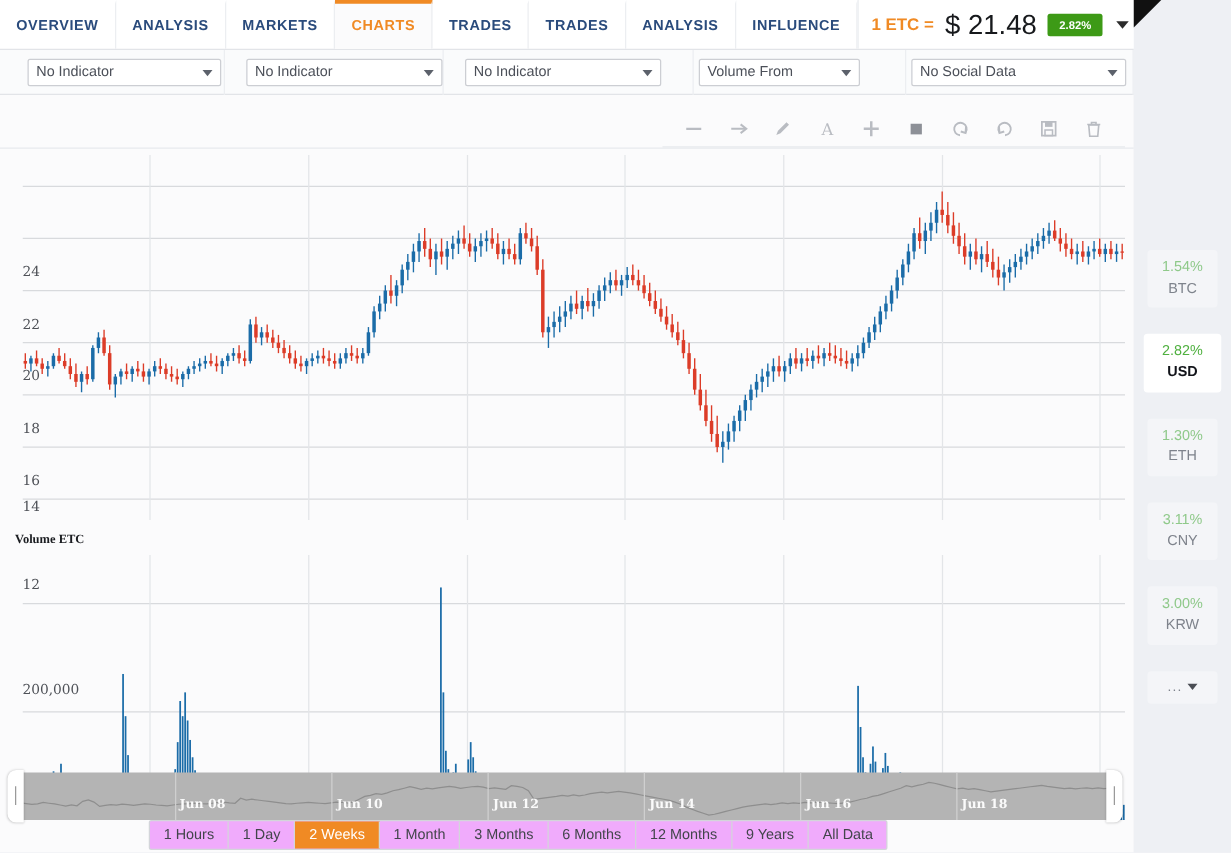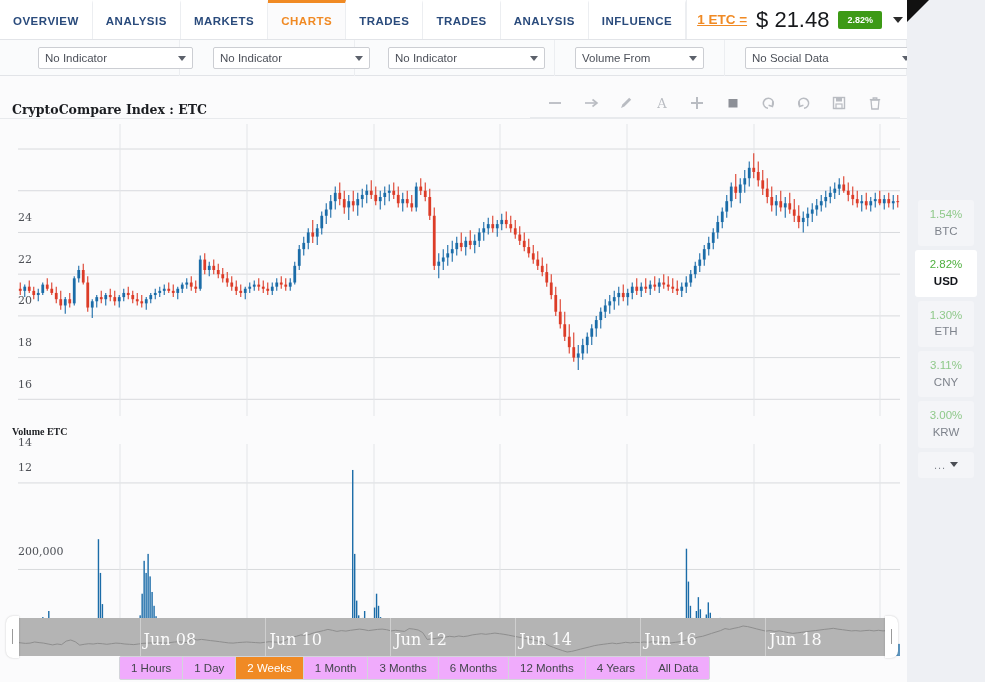--- a/index.html
+++ b/index.html
@@ -29,21 +29,21 @@
     border-top: 3px solid transparent;
     cursor: pointer; white-space: nowrap;
   }
   .navtab.active { color: #f08a24; border-top-color: #f08a24; background: #fbfbfc; }
   .navspacer { flex: 1; border-right: 1px solid #eceef1; }
 
   .pricebox {
     display: flex; align-items: center; gap: 9px;
     padding: 0 12px 0 10px;
   }
-  .pb-label { color: #f08a24; font-size: 13.5px; font-weight: bold; white-space: nowrap; text-decoration: underline; }
+  .pb-label { color: #f08a24; font-size: 13.5px; font-weight: bold; white-space: nowrap; }
   .pb-value { color: #17191c; font-size: 22px; font-weight: 400; white-space: nowrap; }
   .pb-badge {
     background: #3d9a16; color: #fff;
     font-size: 9px; font-weight: bold;
     padding: 4px 9px; border-radius: 2px;
   }
   .pb-caret {
     width: 0; height: 0; margin-left: 2px;
     border-left: 5px solid transparent; border-right: 5px solid transparent;
     border-top: 6px solid #2b2b2b; cursor: pointer;
@@ -63,21 +63,21 @@
   }
   .indbar .cell {
     position: absolute; top: 0; height: 36px;
     border-right: 1px solid #eceef1;
   }
   .ddl {
     position: absolute;
     height: 22px; background: #fff;
     border: 1px solid #ccced3; border-radius: 2px;
     display: flex; align-items: center;
-    padding: 0 6px; cursor: pointer; margin-left: 16px;
+    padding: 0 6px; cursor: pointer;
   }
   .ddl span { font-size: 11.5px; color: #4c5059; white-space: nowrap; }
   .ddl .ar {
     position: absolute; right: 6px;
     width: 0; height: 0;
     border-left: 4px solid transparent; border-right: 4px solid transparent;
     border-top: 5px solid #5c616b;
   }
 
   
@@ -128,22 +128,22 @@
 
   
   .navigator {
     position: absolute; top: 542px; left: 12px;
     width: 880px; height: 38px;
     background: #b4b4b4;
   }
   .navigator svg { position: absolute; inset: 0; width: 100%; height: 100%; }
   .navdate {
     position: absolute; bottom: 7px;
-    font-size: 16px; color: #fbfbfb;
-    font-family: "DejaVu Serif", serif; white-space: nowrap;
+    font-size: 10px; color: #fbfbfb;
+    font-family: "DejaVu Serif", serif; white-space: nowrap; font-weight: bold;
   }
   .navtick { position: absolute; top: 0; bottom: 0; width: 1px; background: #cfcfcf; }
   .navhandle {
     position: absolute; top: -2px; height: 42px; width: 13px;
     background: #fff; cursor: ew-resize;
     box-shadow: 0 0 2px rgba(0,0,0,.22);
   }
   .navhandle.left  { left: -6px;  border-radius: 7px 0 0 7px; }
   .navhandle.right { right: -6px; border-radius: 0 7px 7px 0; }
   .navhandle i {
@@ -163,21 +163,21 @@
   }
   .rbtn:last-child { border-right: none; }
   .rbtn.active { background: #f08a24; color: #fff; }
 
   
   .sidebar {
     position: absolute; top: 40px; left: 907px;
     width: 78px; height: 642px;
     background: #eef0f4;
     padding-top: 160px;
-    display: flex; flex-direction: column; align-items: center; gap: 4px;
+    display: flex; flex-direction: column; align-items: center; gap: 21px;
   }
   .curtile {
     width: 56px; padding: 6px 0 7px;
     background: #f4f5f8; border-radius: 3px;
     text-align: center; cursor: pointer;
   }
   .curtile .pct { display: block; font-size: 11.5px; color: #8fc98a; line-height: 1.45; }
   .curtile .sym { display: block; font-size: 11.5px; color: #7e838c; line-height: 1.45; }
   .curtile.active { background: #fff; width: 62px; }
   .curtile.active .pct { color: #4fb03f; }
@@ -245,21 +245,20 @@
       <i class="ar"></i>
     </div>
     <div class="ddl" style="left:729px;top:7px;width:172px;">
       <span>No Social Data</span>
       <i class="ar"></i>
     </div>
   </div>
 
   <div class="chartpanel">
 
-    <div class="charttitle">CryptoCompare Index : ETC</div>
     <div class="subtitle-vol">Volume ETC</div>
 
     <div class="toolbar">
       <div class="tbtn">
         <svg width="16" height="16" viewBox="0 0 16 16">
             <line x1="2" y1="8" x2="14" y2="8" stroke="currentColor" stroke-width="1.8"></line>
           </svg>
       </div>
       <div class="tbtn">
         <svg width="16" height="16" viewBox="0 0 16 16">
@@ -722,21 +721,21 @@
           <line x1="870.75" y1="68.82857142857145" x2="870.75" y2="83.42857142857142" stroke="#dc3c28" stroke-width="1.1"></line>
           <rect x="869.355" y="75.08571428571423" width="2.79" height="4.171428571428635" fill="#dc3c28"></rect>
           <line x1="875.25" y1="70.91428571428568" x2="875.25" y2="85.51428571428568" stroke="#1b6ca8" stroke-width="1.1"></line>
           <rect x="873.855" y="77.17142857142855" width="2.79" height="2.0857142857143174" fill="#1b6ca8"></rect>
           <line x1="879.75" y1="70.91428571428568" x2="879.75" y2="83.42857142857142" stroke="#dc3c28" stroke-width="1.1"></line>
           <rect x="878.355" y="77.17142857142855" width="2.79" height="1" fill="#dc3c28"></rect>
         </svg>
     </div>
     <div id="priceAxis">
         <div class="axlabel" style="left: 18px; top: 385.314px;">12</div>
-        <div class="axlabel" style="left: 18px; top: 360px;">14</div>
+        <div class="axlabel" style="left: 18px; top: 323px;">14</div>
         <div class="axlabel" style="left: 18px; top: 301.886px;">16</div>
         <div class="axlabel" style="left: 18px; top: 260.171px;">18</div>
         <div class="axlabel" style="left: 18px; top: 218.457px;">20</div>
         <div class="axlabel" style="left: 18px; top: 176.743px;">22</div>
         <div class="axlabel" style="left: 18px; top: 135.029px;">24</div>
       </div>
 
     <div class="plot" id="volPlot">
       <svg id="volSvg" viewBox="0 0 882 212" preserveAspectRatio="none">
           <line x1="0" y1="212" x2="882" y2="212" stroke="#d8dadd" stroke-width="1"></line>
@@ -1230,21 +1229,21 @@
   </div>
 
   <div class="ranges" id="ranges">
       <div class="rbtn">1 Hours</div>
       <div class="rbtn">1 Day</div>
       <div class="rbtn active">2 Weeks</div>
       <div class="rbtn">1 Month</div>
       <div class="rbtn">3 Months</div>
       <div class="rbtn">6 Months</div>
       <div class="rbtn">12 Months</div>
-      <div class="rbtn">4 Years</div>
+      <div class="rbtn">9 Years</div>
       <div class="rbtn">All Data</div>
     </div>
 
   <div class="sidebar" id="sidebar">
       <div class="curtile">
         <span class="pct">1.54%</span>
         <span class="sym">BTC</span>
       </div>
       <div class="curtile active">
         <span class="pct">2.82%</span>

